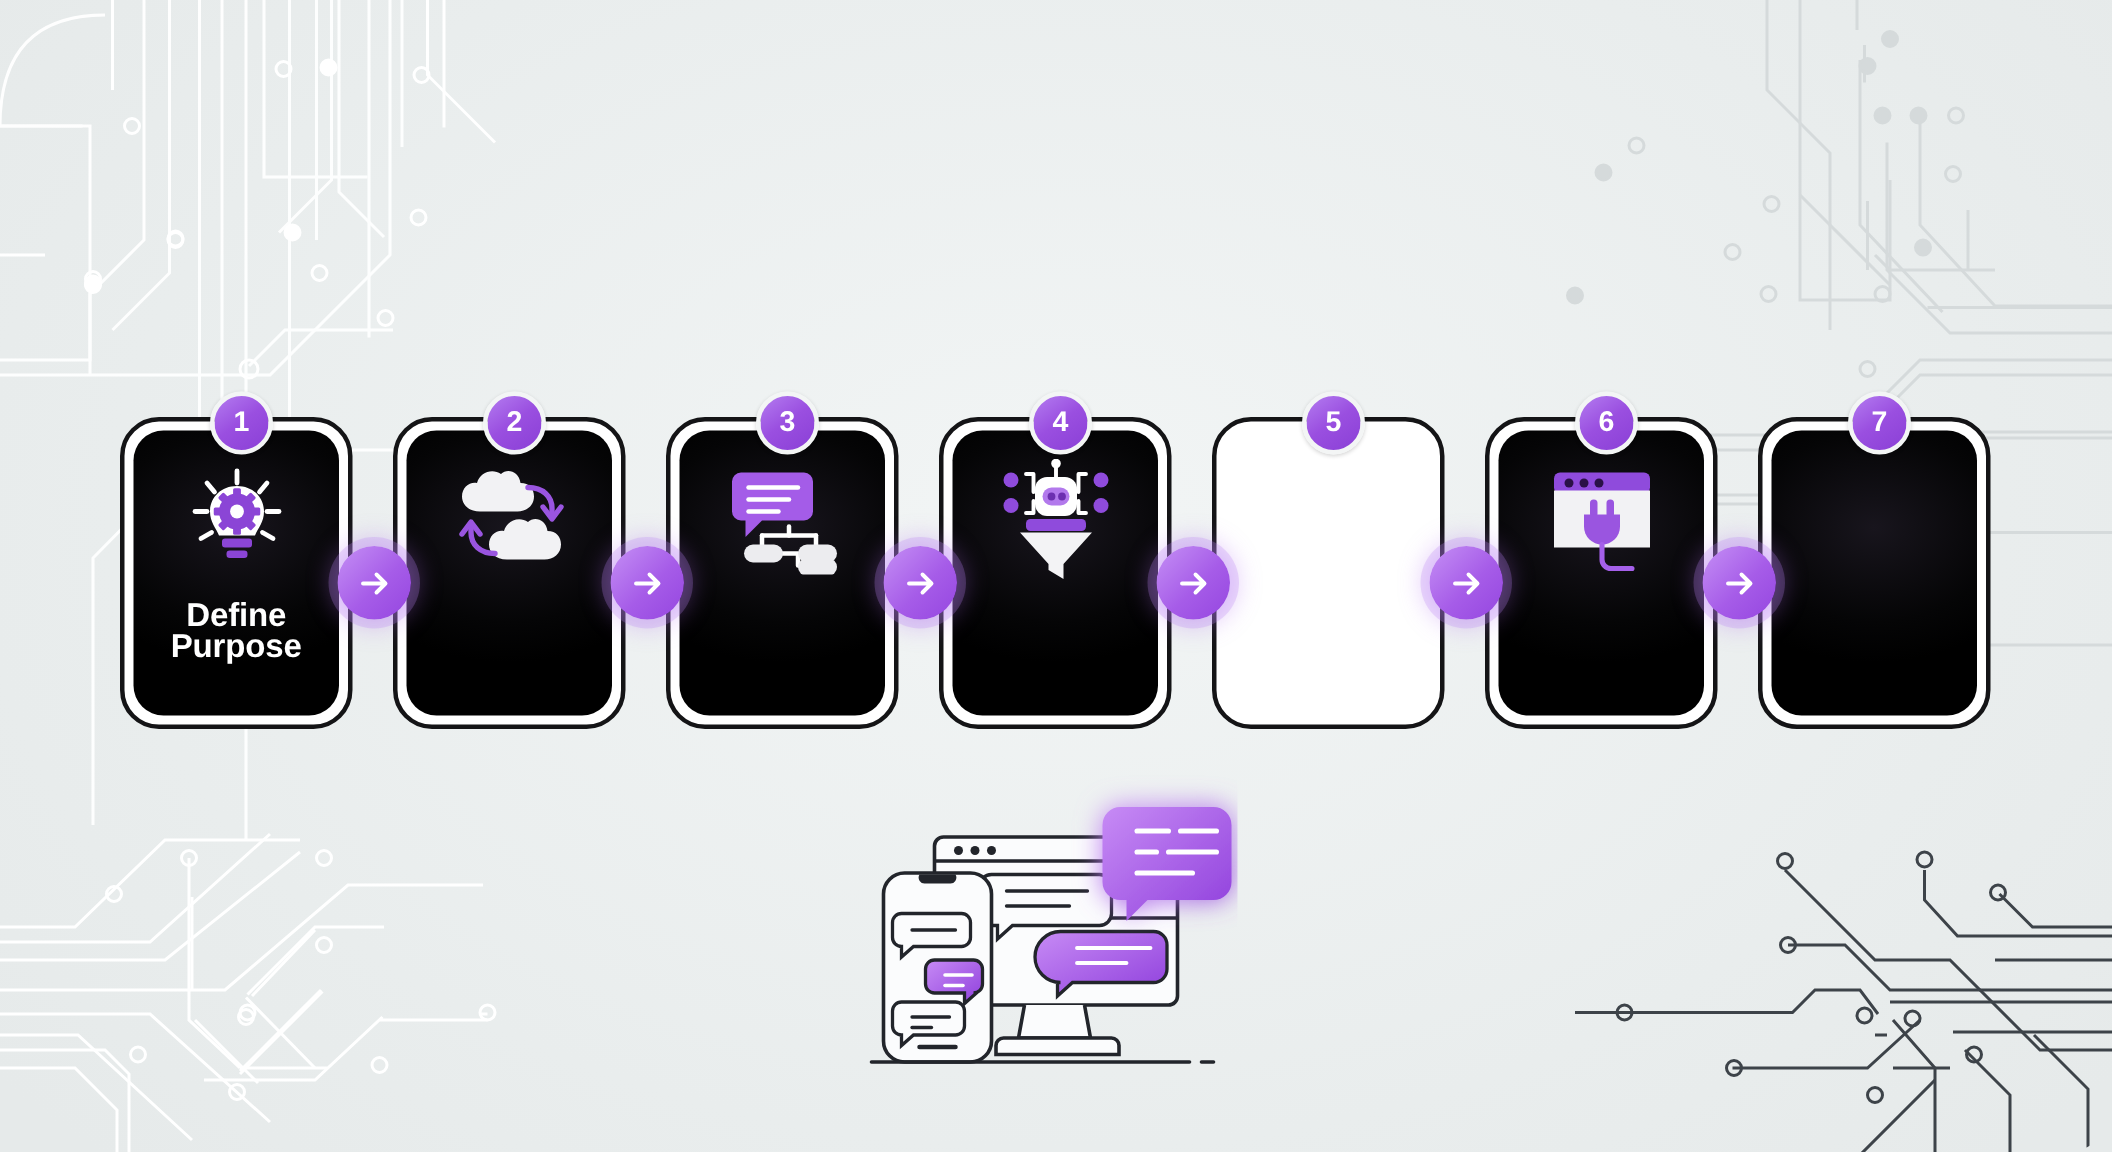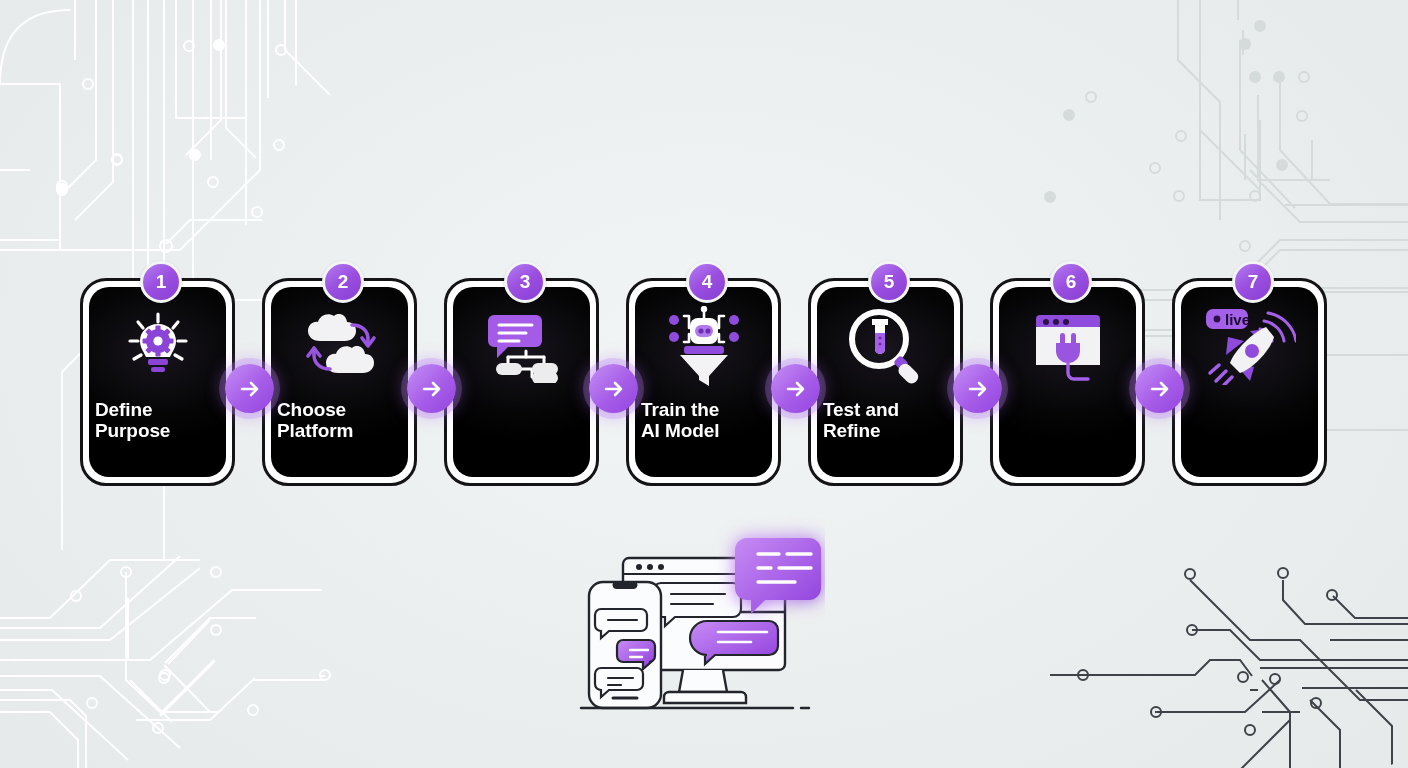--- a/index.html
+++ b/index.html
@@ -38,23 +38,24 @@
     position:relative;
     overflow:hidden;
   }
   .icon-wrap{
     height:112px;width:100%;
     display:flex;align-items:center;justify-content:center;
     padding-top:6px;box-sizing:border-box;
   }
   .card-label{
     color:#ffffff;
-    font-size:19px;
+    font-size:22px;
     line-height:21px;
     font-weight:600;
+    text-align:center;
     letter-spacing:-0.1px;
     padding:0 6px;
     width:100%;
     box-sizing:border-box;
   }
   .badge{
     position:absolute;
     top:-1px;
     width:42px;height:42px;border-radius:50%;
     background:linear-gradient(145deg,#b47cf0 0%,#9a4fe0 48%,#8a3fd6 100%);
@@ -293,21 +294,20 @@
         <div class="icon-wrap">
           <svg width="76" height="70" viewBox="0 0 76 70">
             <path d="M18 30 C10 30 6 25 6 20 C6 14 11 10 16 11 C18 4 26 1 32 5 C36 1 44 3 45 11 C51 11 54 15 54 20 C54 26 49 30 43 30Z" fill="#f2f2f4"></path>
             <path d="M36 62 C28 62 24 57 24 52 C24 46 29 42 34 43 C36 36 44 33 50 37 C54 33 62 35 63 43 C69 43 72 47 72 52 C72 58 67 62 61 62Z" fill="#f2f2f4"></path>
             <path d="M50 14 C60 14 66 20 66 28 L66 33" fill="none" stroke="#9a55e0" stroke-width="3.6" stroke-linecap="round"></path>
             <path d="M60 27 L66 35 L72 27" fill="none" stroke="#9a55e0" stroke-width="3.6" stroke-linecap="round" stroke-linejoin="round"></path>
             <path d="M28 58 C18 58 12 52 12 44 L12 39" fill="none" stroke="#9a55e0" stroke-width="3.6" stroke-linecap="round"></path>
             <path d="M6 45 L12 37 L18 45" fill="none" stroke="#9a55e0" stroke-width="3.6" stroke-linecap="round" stroke-linejoin="round"></path>
           </svg>
         </div>
-        <div class="card-label">Choose<br>Platform</div>
       </div>
     </div>
 
     <div class="arrow" style="left:407px">
       <svg width="26" height="26" viewBox="0 0 26 26">
         <path d="M5 13 H20 M14 7 L20 13 L14 19" fill="none" stroke="#fff" stroke-width="2.6" stroke-linecap="round" stroke-linejoin="round"></path>
       </svg>
     </div>
 
     <div class="card" style="left:444px">
@@ -362,48 +362,31 @@
             <line x1="42" y1="4" x2="42" y2="12" stroke="#ffffff" stroke-width="2.6" stroke-linecap="round"></line>
             <circle cx="42" cy="3" r="3.2" fill="#ffffff"></circle>
             <rect x="28" y="12" width="28" height="26" rx="8" fill="#ffffff"></rect>
             <rect x="33" y="19" width="18" height="12" rx="6" fill="#b279ec"></rect>
             <circle cx="39" cy="25" r="2.6" fill="#6c2fb0"></circle>
             <circle cx="46" cy="25" r="2.6" fill="#6c2fb0"></circle>
             <rect x="22" y="40" width="40" height="8" rx="3" fill="#8f4bdc"></rect>
             <path d="M18 49 L66 49 L47 70 L47 80 L37 74 L37 70 Z" fill="#f3f3f5"></path>
           </svg>
         </div>
-        <div class="card-label">Train the<br>AI Model</div>
       </div>
     </div>
 
     <div class="arrow" style="left:771px">
       <svg width="26" height="26" viewBox="0 0 26 26">
         <path d="M5 13 H20 M14 7 L20 13 L14 19" fill="none" stroke="#fff" stroke-width="2.6" stroke-linecap="round" stroke-linejoin="round"></path>
       </svg>
     </div>
 
     <div class="card" style="left:808px">
       <div class="badge" style="left:57px;top:-20px">5</div>
-      <div class="card-inner">
-        <div class="icon-wrap">
-          <svg width="80" height="78" viewBox="0 0 80 78">
-            <circle cx="33" cy="32" r="27" fill="none" stroke="#ffffff" stroke-width="6"></circle>
-            <g>
-              <path d="M26 12 h16 v6 h-3 v24 a5 5 0 0 1 -10 0 v-24 h-3z" fill="#ffffff"></path>
-              <path d="M29 26 h10 v16 a5 5 0 0 1 -10 0z" fill="#a560ea"></path>
-              <circle cx="34" cy="31" r="1.6" fill="#6d2fae"></circle>
-              <circle cx="34" cy="37" r="1.6" fill="#6d2fae"></circle>
-            </g>
-            <rect x="50" y="50" width="10" height="12" rx="3" transform="rotate(-45 55 56)" fill="#8f4bdc"></rect>
-            <rect x="56" y="56" width="13" height="22" rx="6" transform="rotate(-45 62 67)" fill="#f2f2f4"></rect>
-          </svg>
-        </div>
-        <div class="card-label">Test and<br>Refine</div>
-      </div>
     </div>
 
     <div class="arrow" style="left:953px">
       <svg width="26" height="26" viewBox="0 0 26 26">
         <path d="M5 13 H20 M14 7 L20 13 L14 19" fill="none" stroke="#fff" stroke-width="2.6" stroke-linecap="round" stroke-linejoin="round"></path>
       </svg>
     </div>
 
     <div class="card" style="left:990px">
       <div class="badge" style="left:57px;top:-20px">6</div>
@@ -430,44 +413,20 @@
 
     <div class="arrow" style="left:1135px">
       <svg width="26" height="26" viewBox="0 0 26 26">
         <path d="M5 13 H20 M14 7 L20 13 L14 19" fill="none" stroke="#fff" stroke-width="2.6" stroke-linecap="round" stroke-linejoin="round"></path>
       </svg>
     </div>
 
     <div class="card" style="left:1172px">
       <div class="badge" style="left:57px;top:-20px">7</div>
       <div class="card-inner">
-        <div class="icon-wrap">
-          <svg width="92" height="78" viewBox="0 0 92 78">
-            <rect x="2" y="2" width="42" height="20" rx="7" fill="#a560ea"></rect>
-            <circle cx="13" cy="12" r="3.4" fill="#2b1147"></circle>
-            <text x="21" y="18" font-family="Liberation Sans, sans-serif" font-size="15" font-weight="700" fill="#1a0a2e">live</text>
-            <g fill="none" stroke="#a560ea" stroke-width="3" stroke-linecap="round">
-              <path d="M56 22 a14 14 0 0 1 12 12"></path>
-              <path d="M60 14 a24 24 0 0 1 20 20"></path>
-              <path d="M64 6 a34 34 0 0 1 28 28"></path>
-            </g>
-            <g fill="#8f4bdc">
-              <path d="M46 24 L64 22 L60 38 Z"></path>
-              <path d="M22 48 L24 30 L40 34 Z"></path>
-              <path d="M32 58 L50 60 L46 74 Z"></path>
-            </g>
-            <path d="M62 20 C48 26 30 44 26 56 L36 66 C48 62 66 44 70 30 Z" fill="#f2f2f4"></path>
-            <circle cx="48" cy="44" r="7" fill="#8f4bdc"></circle>
-            <g stroke="#a560ea" stroke-width="3.4" stroke-linecap="round">
-              <line x1="22" y1="64" x2="12" y2="74"></line>
-              <line x1="28" y1="70" x2="20" y2="78"></line>
-              <line x1="15" y1="58" x2="6" y2="66"></line>
-            </g>
-          </svg>
-        </div>
       </div>
     </div>
   </div>
 
   <div id="hero">
     <svg width="250" height="212" viewBox="0 0 250 212">
       <defs>
         <linearGradient id="bub" x1="0" y1="0" x2="1" y2="1">
           <stop offset="0%" stop-color="#c78bf5"></stop>
           <stop offset="100%" stop-color="#8f3fdc"></stop>

